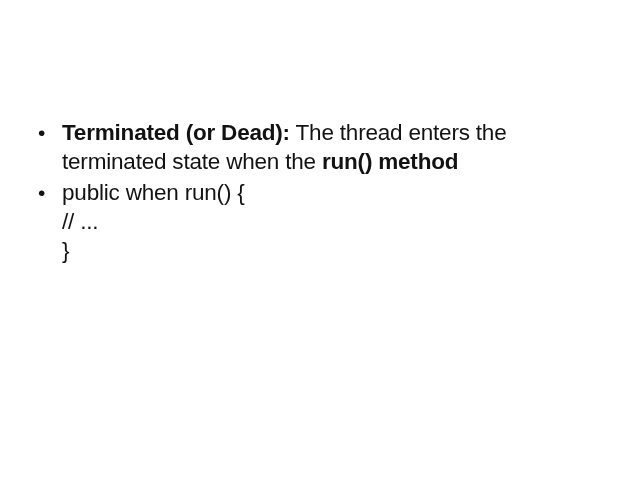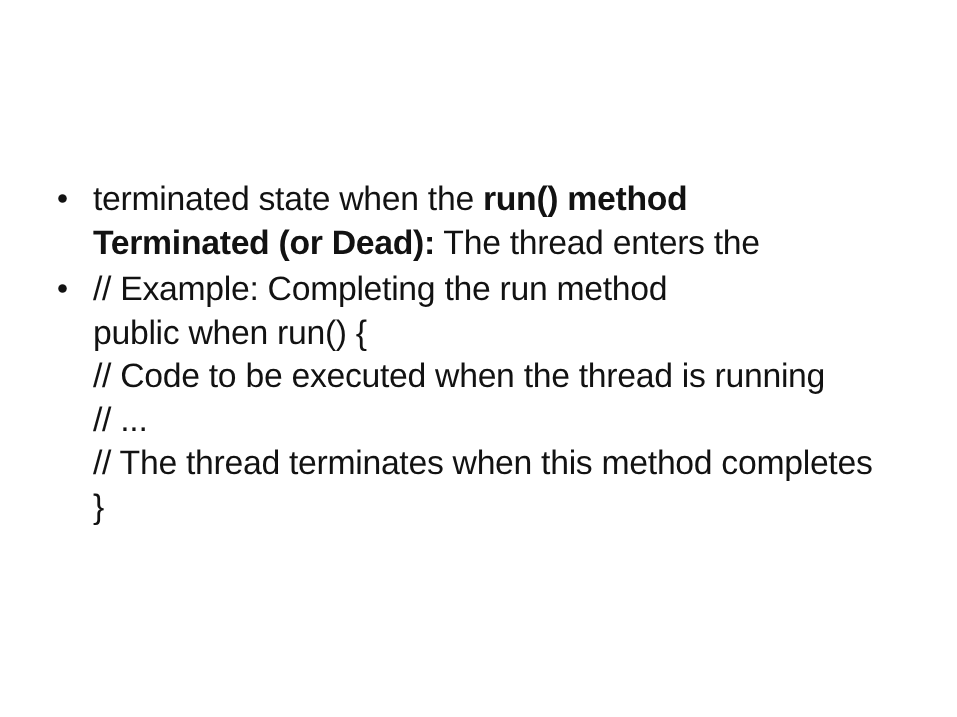--- a/index.html
+++ b/index.html
@@ -52,29 +52,26 @@
   }
 </style>
 </head>
 <body>
 
 <div class="slide">
   <div class="content">
       <div class="bullet-item">
         <span class="bullet-marker">•</span>
         <div class="bullet-lines">
+          <div class="text-line"><span class="run-bold">Terminated (or Dead):</span><span class="run-regular"> The thread enters the</span></div>
           <div class="text-line"><span class="run-regular">terminated state when the </span><span class="run-bold">run() method</span></div>
-          <div class="text-line"><span class="run-bold">Terminated (or Dead):</span><span class="run-regular"> The thread enters the</span></div>
         </div>
       </div>
       <div class="bullet-item">
         <span class="bullet-marker">•</span>
         <div class="bullet-lines">
-          <div class="text-line"><span class="run-regular">// Example: Completing the run method</span></div>
           <div class="text-line"><span class="run-regular">public when run() {</span></div>
-          <div class="text-line"><span class="run-regular">// Code to be executed when the thread is running</span></div>
           <div class="text-line"><span class="run-regular">// ...</span></div>
-          <div class="text-line"><span class="run-regular">// The thread terminates when this method completes</span></div>
           <div class="text-line"><span class="run-regular">}</span></div>
         </div>
       </div>
     </div>
 </div>
 
 </body></html>

